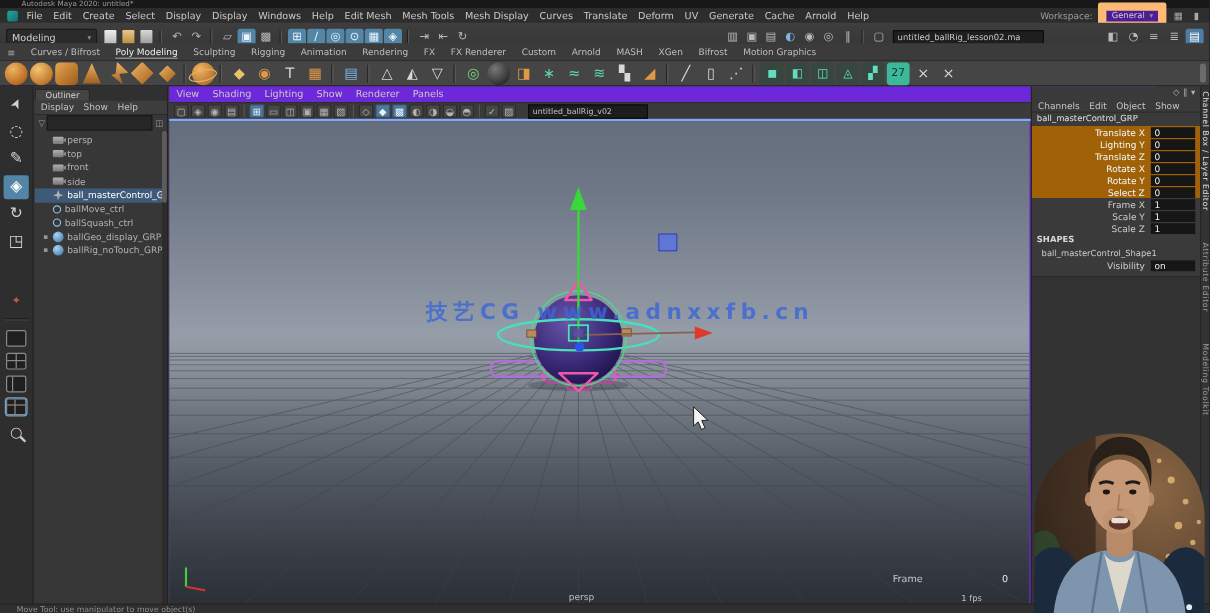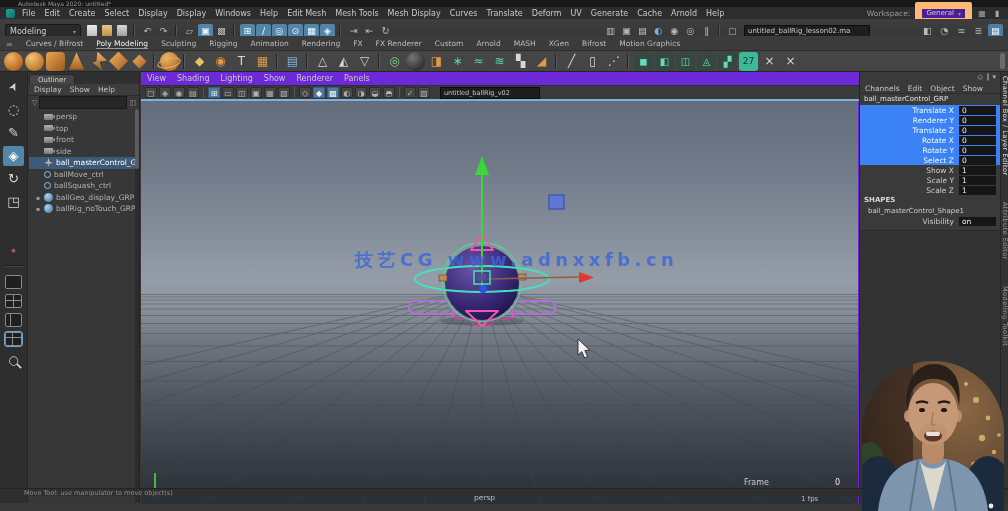--- a/index.html
+++ b/index.html
@@ -152,36 +152,36 @@
               font-size:7.5px}
   #cb-topbar{height:10px;display:flex;justify-content:flex-end;gap:3px;align-items:center;
              padding-right:4px;color:#b5b5b5;font-size:7px}
   #cb-menus{height:11px;display:flex;gap:8px;align-items:flex-end;padding-left:5px;color:#c5c5c5;
             border-bottom:1px solid #2d2d2d}
   #cb-name{height:11px;line-height:11px;padding-left:4px;color:#e2e2e2;white-space:nowrap;
            overflow:hidden;font-size:7px}
   .ch-row{display:flex;height:10px;align-items:center}
   .ch-label{width:94px;text-align:right;padding-right:5px;color:#cdcdcd;white-space:nowrap;flex:none}
   .ch-val{width:34px;background:#161616;color:#efefef;padding-left:3px;height:9px;line-height:9px;flex:none}
-  .ch-row.sel{background:#3b82f6}
+  .ch-row.sel{background:#a16207}
   .ch-row.sel .ch-label{color:#f2f8fd}
   #cb-shapes{height:11px;line-height:11px;padding-left:4px;color:#d8d8d8;font-weight:bold;font-size:7px}
   #cb-shapename{height:10px;line-height:10px;padding-left:8px;color:#cdcdcd;white-space:nowrap;
                 overflow:hidden;font-size:7px}
   #layer-editor{flex:1;background:#333;border-top:1px solid #2a2a2a;margin-top:4px}
   
   #vtabs{position:absolute;left:1000px;top:72px;width:8px;height:431px;background:#333;
          border-left:1px solid #262626;display:flex;flex-direction:column;gap:26px;
          padding-top:4px;box-sizing:border-box;align-items:center}
   .vtab{writing-mode:vertical-rl;font-size:6.5px;color:#9a9a9a;letter-spacing:.5px;white-space:nowrap}
   .vtab.act{color:#e6e6e6}
   
-  #helpline{position:absolute;left:0;top:488px;width:1008px;height:8px;background:#2f2f2f;
+  #helpline{position:absolute;left:0;top:503px;width:1008px;height:8px;background:#2f2f2f;
             border-top:1px solid #232323;font-size:6.5px;color:#909090;line-height:8px;
-            padding-left:24px;box-sizing:border-box}
+            padding-left:14px;box-sizing:border-box}
   
   #webcam{position:absolute;left:858px;top:340px;width:150px;height:171px;z-index:50}
 </style>
 </head>
 <body>
 
 <div id="root">
 
   <div id="titlebar">
     <span>Autodesk Maya 2020: untitled*</span>
@@ -686,41 +686,41 @@
         <span>Object</span>
         <span>Show</span>
       </div>
     <div id="cb-name">ball_masterControl_GRP</div>
     <div>
         <div class="ch-row sel">
         <span class="ch-label">Translate X</span>
         <span class="ch-val">0</span>
       </div>
         <div class="ch-row sel">
-        <span class="ch-label">Renderer Y</span>
+        <span class="ch-label">Lighting Y</span>
         <span class="ch-val">0</span>
       </div>
         <div class="ch-row sel">
         <span class="ch-label">Translate Z</span>
         <span class="ch-val">0</span>
       </div>
         <div class="ch-row sel">
         <span class="ch-label">Rotate X</span>
         <span class="ch-val">0</span>
       </div>
         <div class="ch-row sel">
         <span class="ch-label">Rotate Y</span>
         <span class="ch-val">0</span>
       </div>
         <div class="ch-row sel">
         <span class="ch-label">Select Z</span>
         <span class="ch-val">0</span>
       </div>
         <div class="ch-row">
-        <span class="ch-label">Show X</span>
+        <span class="ch-label">Frame X</span>
         <span class="ch-val">1</span>
       </div>
         <div class="ch-row">
         <span class="ch-label">Scale Y</span>
         <span class="ch-val">1</span>
       </div>
         <div class="ch-row">
         <span class="ch-label">Scale Z</span>
         <span class="ch-val">1</span>
       </div>

